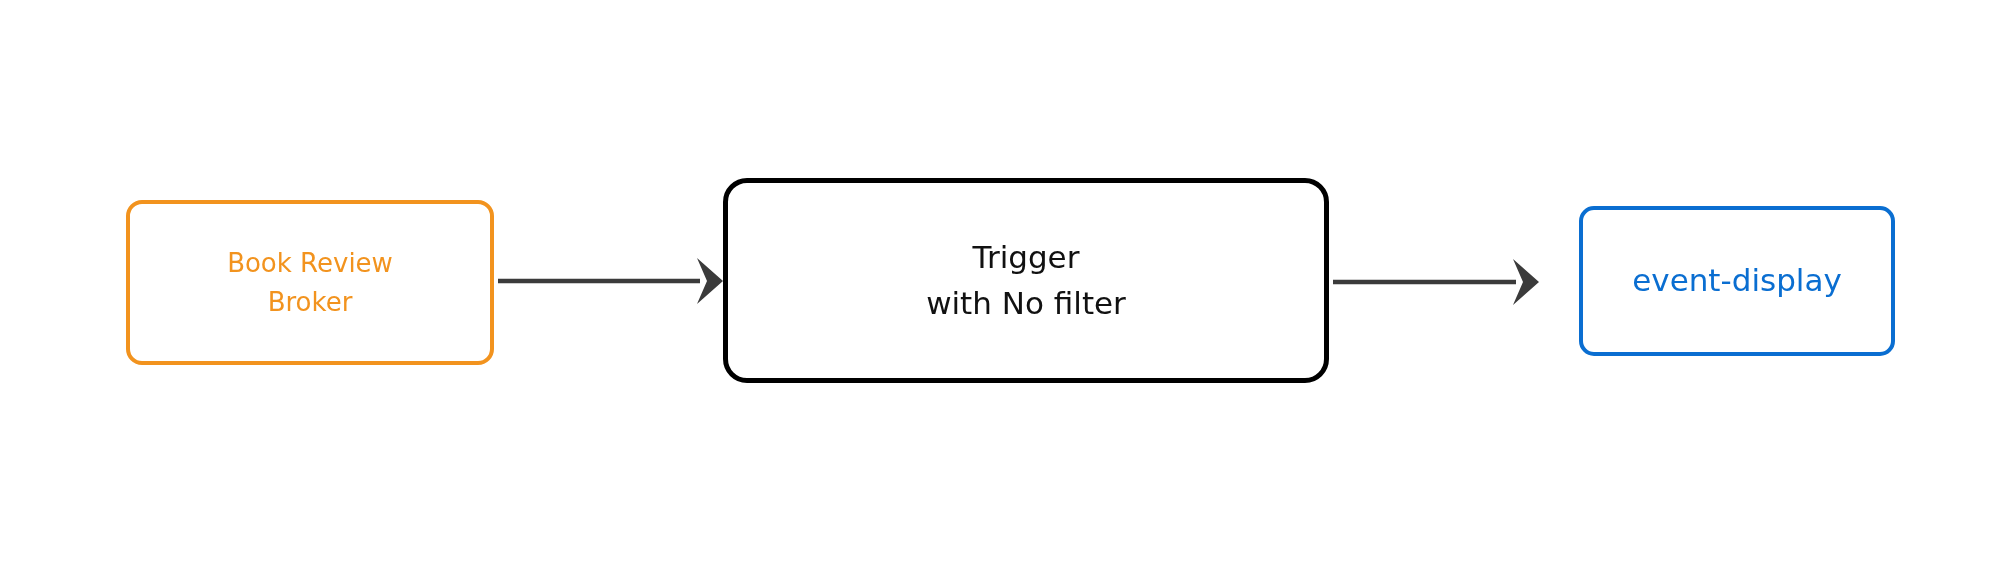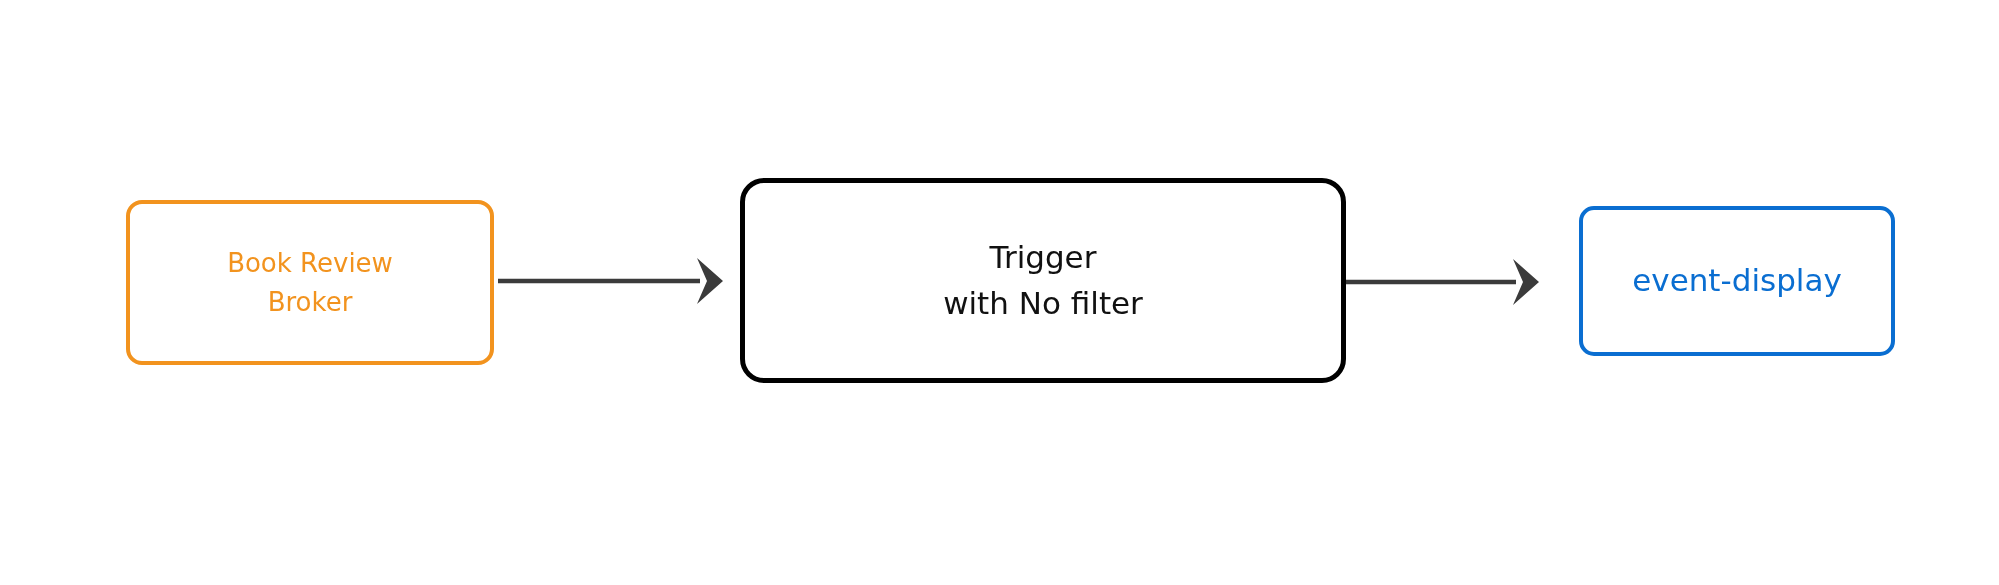--- a/index.html
+++ b/index.html
@@ -50,21 +50,20 @@
   
   #node-trigger {
     left: 723px;
     top: 178px;
     width: 606px;
     height: 205px;
     border: 5px solid #000000;
     border-radius: 24px;
     color: #111111;
     font-size: 31px;
-    margin-left: 17px;
   }
 
   
   #node-sink {
     left: 1539px;
     top: 206px;
     width: 316px;
     height: 150px;
     border: 4px solid #0a6ed1;
     border-radius: 15px;

